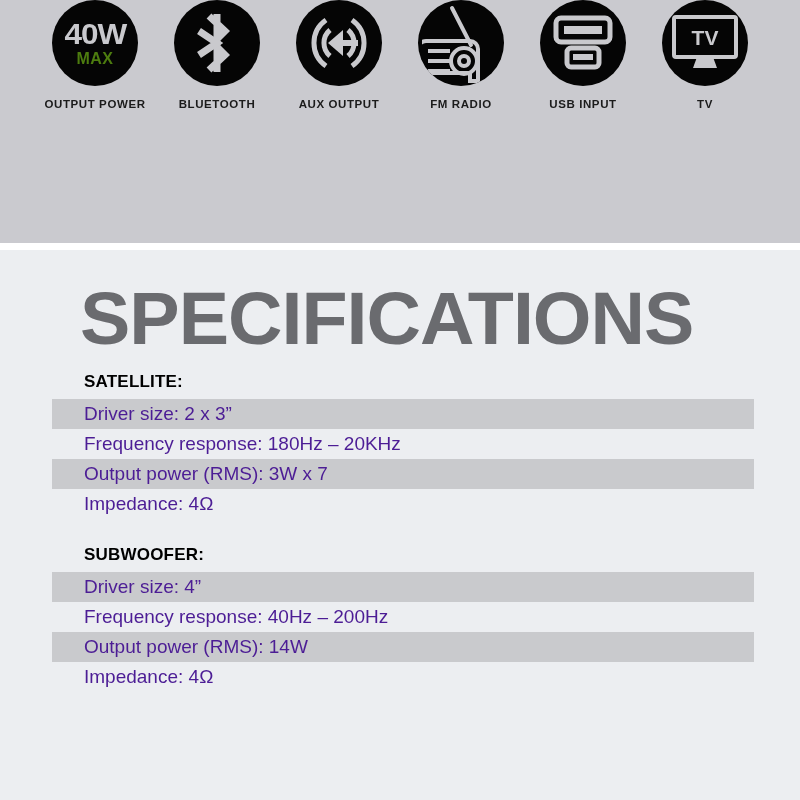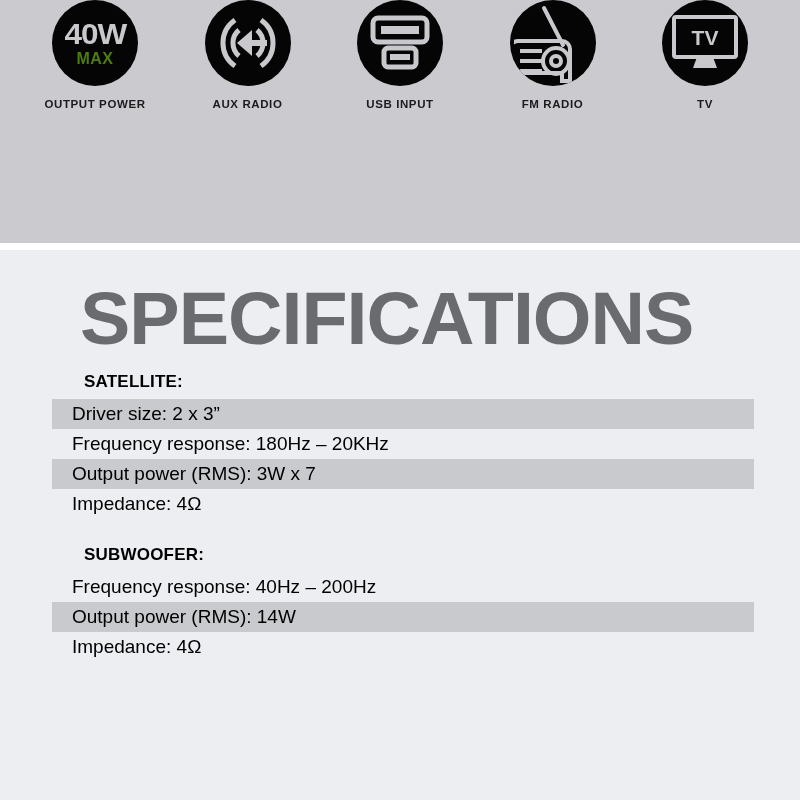--- a/index.html
+++ b/index.html
@@ -135,91 +135,100 @@
     margin-bottom: 7px;
     font-family: "Liberation Sans", sans-serif;
   }
   .spec-row {
     height: 30px;
     margin-left: 52px;
     width: 702px;
     display: flex;
     align-items: center;
     box-sizing: border-box;
-    padding-left: 20px;
+    padding-left: 32px;
     font-size: 19px;
-    color: #000000;
+    color: #4c1d95;
     font-family: "Liberation Sans", sans-serif;
   }
   .spec-row.shaded { background: #c9cacd; }
 </style>
 </head>
 <body>
 
 <div id="feature-band">
   <div id="feature-row">
 
     <div class="feature-item">
       <div class="icon-circle">
         <div class="watt-wrap">
           <div class="watt-main">40W</div>
           <div class="watt-sub">MAX</div>
         </div>
       </div>
       <div class="feature-label">OUTPUT POWER</div>
     </div>
 
+    <div class="feature-item">
+      <div class="icon-circle">
+        <svg class="icon-svg" width="52" height="62" viewBox="0 0 52 62">
+          <path d="M18 4 L34 19 L26 27 L26 2 L26 60 L26 35 L34 43 L18 58" fill="none" stroke="#c9c9cd" stroke-width="7" stroke-linejoin="miter" stroke-linecap="butt"></path>
+          <path d="M8 19 L26 31 L8 43" fill="none" stroke="#c9c9cd" stroke-width="7" stroke-linecap="butt"></path>
+        </svg>
+      </div>
+      <div class="feature-label">BLUETOOTH</div>
+    </div>
 
     <div class="feature-item">
       <div class="icon-circle">
         <svg class="icon-svg" width="72" height="66" viewBox="0 0 72 66">
           <g fill="none" stroke="#c9c9cd" stroke-width="5" stroke-linecap="butt">
             <path d="M23 10 A 28 28 0 0 0 23 56"></path>
             <path d="M27 20 A 17 17 0 0 0 27 46"></path>
             <path d="M49 10 A 28 28 0 0 1 49 56"></path>
             <path d="M45 20 A 17 17 0 0 1 45 46"></path>
           </g>
           <path d="M40 20 L40 46 L25 33 Z" fill="#c9c9cd"></path>
           <rect x="38" y="30" width="17" height="6" fill="#c9c9cd"></rect>
         </svg>
       </div>
-      <div class="feature-label">AUX RADIO</div>
+      <div class="feature-label">AUX OUTPUT</div>
+    </div>
+
+    <div class="feature-item">
+      <div class="icon-circle">
+        <svg class="icon-svg" width="78" height="78" viewBox="0 0 78 78" style="margin-top:2px;">
+
+          <path d="M30 3 L49 40" stroke="#c9c9cd" stroke-width="4" fill="none" stroke-linecap="round"></path>
+
+          <path d="M4 36 h44 a8 8 0 0 1 8 8 v32 h-8 v-8 h-44 a8 8 0 0 1 -8 -8 v-16 a8 8 0 0 1 8 -8 z" fill="none" stroke="#c9c9cd" stroke-width="4"></path>
+
+          <g stroke="#c9c9cd" stroke-width="4">
+            <path d="M6 46 h22"></path>
+            <path d="M6 56 h22"></path>
+            <path d="M6 66 h22"></path>
+          </g>
+
+          <circle cx="42" cy="56" r="13" fill="none" stroke="#c9c9cd" stroke-width="4"></circle>
+          <circle cx="42" cy="56" r="5" fill="none" stroke="#c9c9cd" stroke-width="4"></circle>
+        </svg>
+      </div>
+      <div class="feature-label">FM RADIO</div>
     </div>
 
     <div class="feature-item">
       <div class="icon-circle">
         <svg class="icon-svg" width="62" height="56" viewBox="0 0 62 56">
           <rect x="4" y="3" width="54" height="24" rx="5" ry="5" fill="none" stroke="#c9c9cd" stroke-width="5"></rect>
           <rect x="12" y="11" width="38" height="8" fill="#c9c9cd"></rect>
           <rect x="15" y="33" width="32" height="19" rx="4" ry="4" fill="none" stroke="#c9c9cd" stroke-width="5"></rect>
           <rect x="21" y="39" width="20" height="6" fill="#c9c9cd"></rect>
         </svg>
       </div>
       <div class="feature-label">USB INPUT</div>
-    </div>
-
-    <div class="feature-item">
-      <div class="icon-circle">
-        <svg class="icon-svg" width="78" height="78" viewBox="0 0 78 78" style="margin-top:2px;">
-
-          <path d="M30 3 L49 40" stroke="#c9c9cd" stroke-width="4" fill="none" stroke-linecap="round"></path>
-
-          <path d="M4 36 h44 a8 8 0 0 1 8 8 v32 h-8 v-8 h-44 a8 8 0 0 1 -8 -8 v-16 a8 8 0 0 1 8 -8 z" fill="none" stroke="#c9c9cd" stroke-width="4"></path>
-
-          <g stroke="#c9c9cd" stroke-width="4">
-            <path d="M6 46 h22"></path>
-            <path d="M6 56 h22"></path>
-            <path d="M6 66 h22"></path>
-          </g>
-
-          <circle cx="42" cy="56" r="13" fill="none" stroke="#c9c9cd" stroke-width="4"></circle>
-          <circle cx="42" cy="56" r="5" fill="none" stroke="#c9c9cd" stroke-width="4"></circle>
-        </svg>
-      </div>
-      <div class="feature-label">FM RADIO</div>
     </div>
 
     <div class="feature-item">
       <div class="icon-circle">
         <svg class="icon-svg" width="68" height="58" viewBox="0 0 68 58">
           <rect x="3" y="3" width="62" height="40" rx="2" ry="2" fill="none" stroke="#c9c9cd" stroke-width="4"></rect>
           <path d="M26 43 L22 54 L46 54 L42 43 Z" fill="#c9c9cd"></path>
           <text x="34" y="31" text-anchor="middle" font-family="Liberation Sans, sans-serif" font-size="21" font-weight="bold" fill="#c9c9cd">TV</text>
         </svg>
       </div>
@@ -238,18 +247,19 @@
   <div class="spec-group" id="group-satellite">
     <div class="group-heading">SATELLITE:</div>
     <div class="spec-row shaded">Driver size: 2 x 3”</div>
     <div class="spec-row">Frequency response: 180Hz – 20KHz</div>
     <div class="spec-row shaded">Output power (RMS): 3W x 7</div>
     <div class="spec-row">Impedance: 4Ω</div>
   </div>
 
   <div class="spec-group" id="group-subwoofer">
     <div class="group-heading">SUBWOOFER:</div>
+    <div class="spec-row shaded">Driver size: 4”</div>
     <div class="spec-row">Frequency response: 40Hz – 200Hz</div>
     <div class="spec-row shaded">Output power (RMS): 14W</div>
     <div class="spec-row">Impedance: 4Ω</div>
   </div>
 
 </div>
 
 </body></html>

